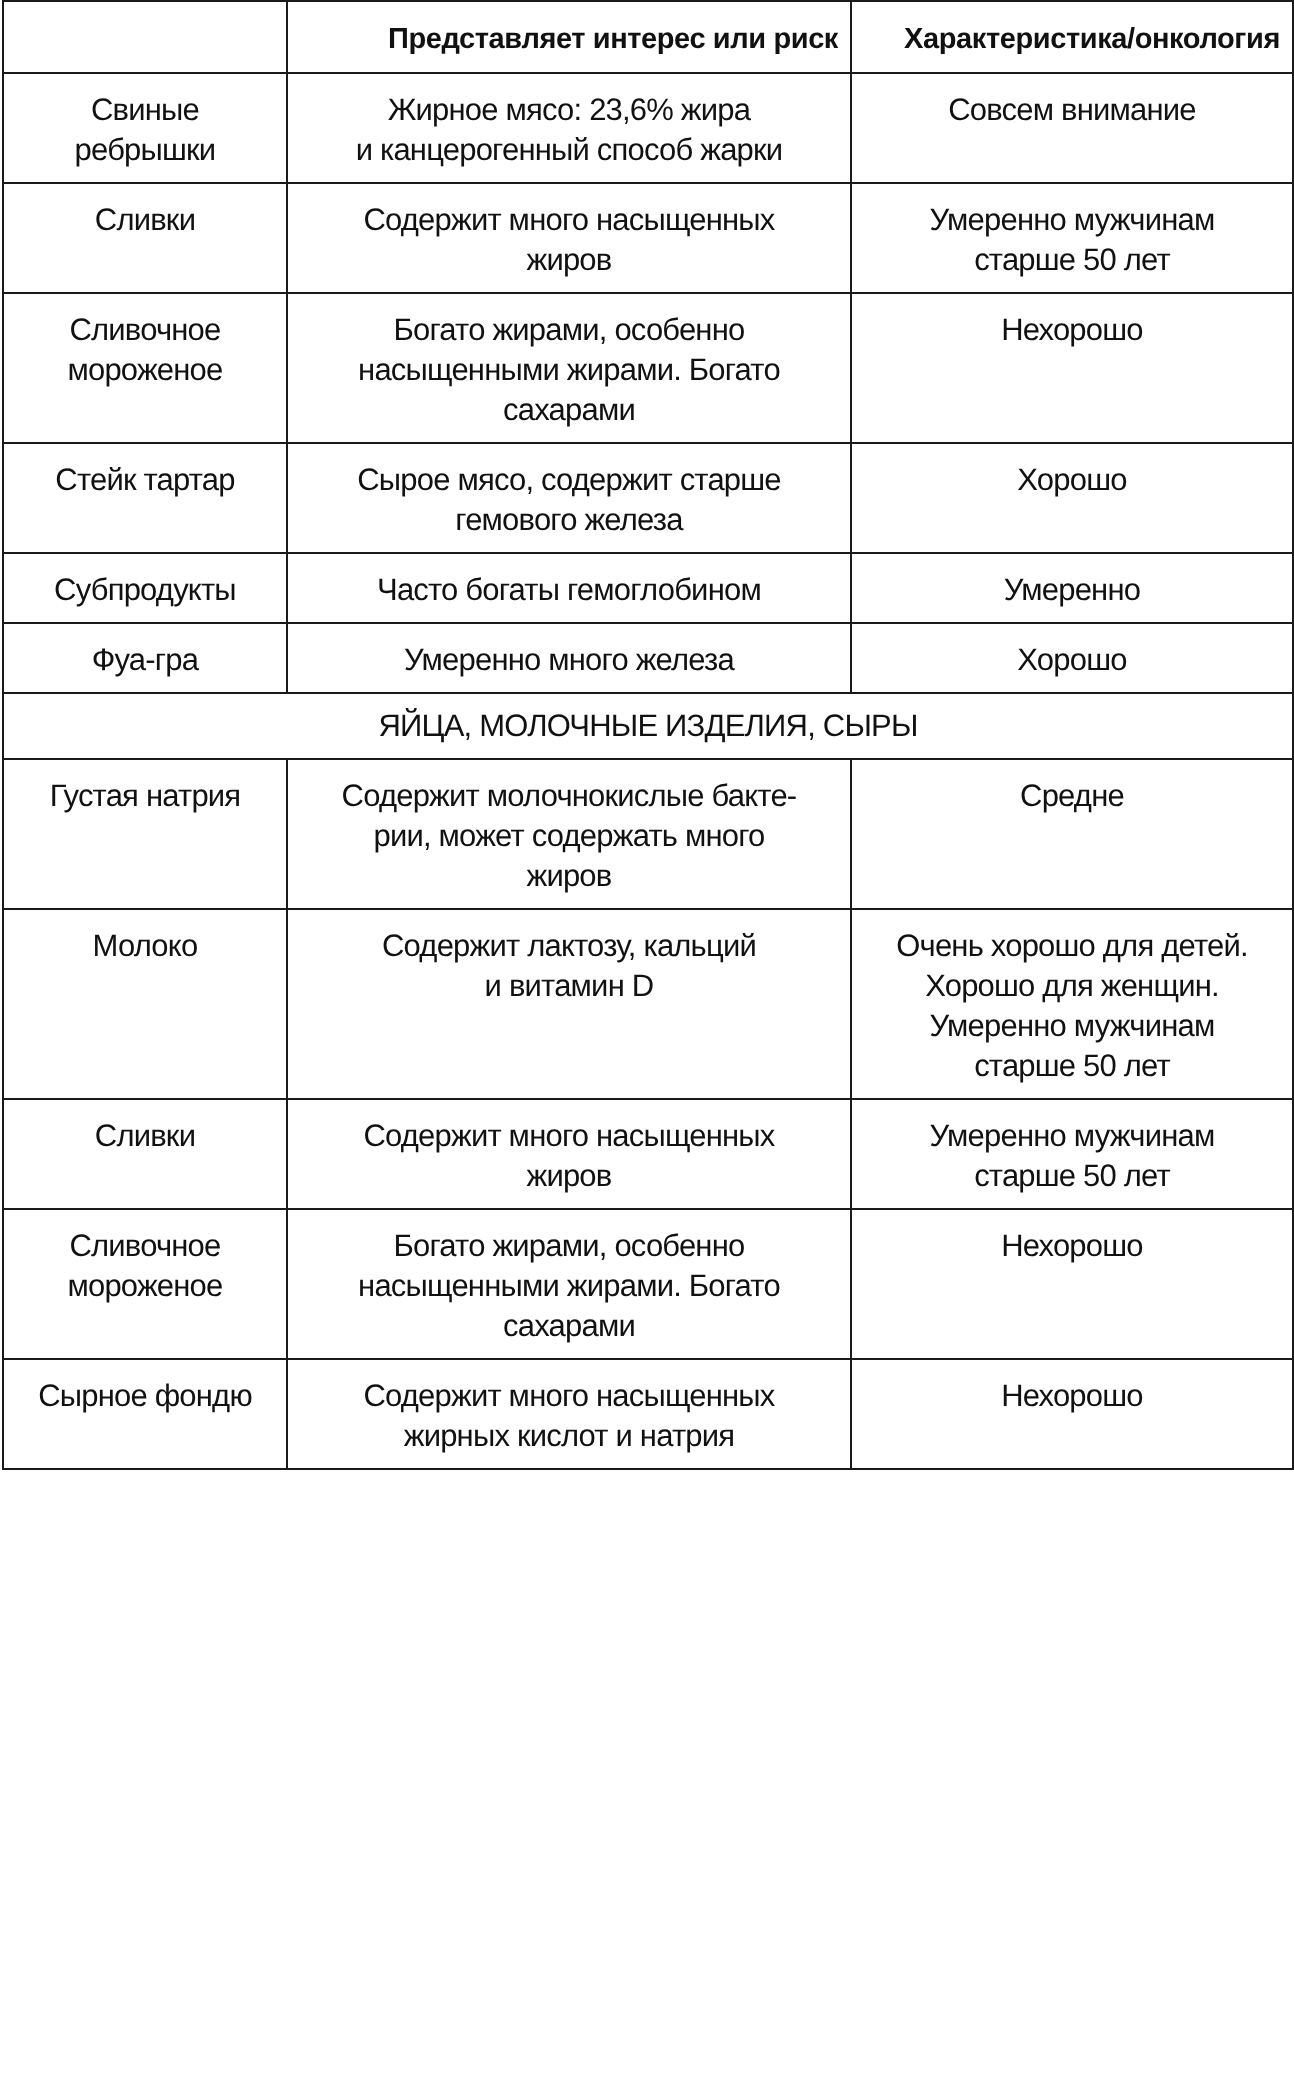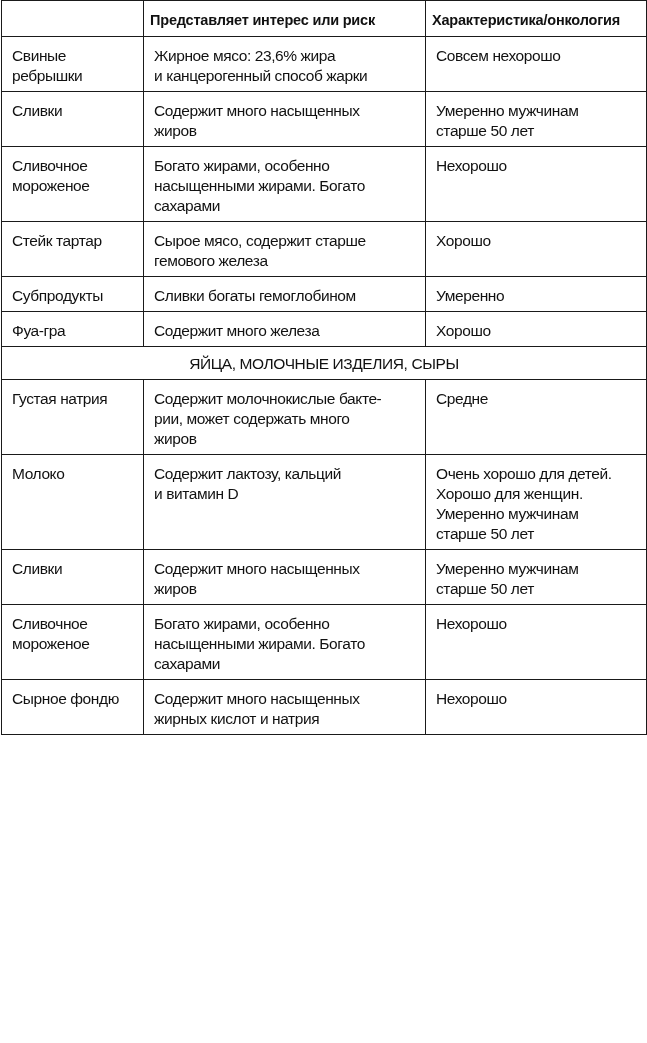--- a/index.html
+++ b/index.html
@@ -1,20 +1,20 @@
 <!DOCTYPE html>
 <html><head>
 <meta charset="utf-8">
 <style>
   html, body { margin: 0; padding: 0; background: #ffffff; }
   body { width: 647px; height: 1043px; overflow: hidden; font-family: "Liberation Sans Narrow", "Liberation Sans", sans-serif; color: #111; }
   table { border-collapse: collapse; table-layout: fixed; width: 645px; margin: 0 0 0 1px; }
   col.c1 { width: 142px; } col.c2 { width: 282px; } col.c3 { width: 221px; }
-  td, th { border: 1.3px solid #1a1a1a; vertical-align: top; padding: 9px 10px 5px 10px; font-size: 15.5px; line-height: 20px; font-weight: normal; text-align: left; letter-spacing: -0.4px; white-space: pre-line; }
-  th { font-weight: bold; text-align: left; padding: 9px 6px 6px 6px; font-size: 14.5px; letter-spacing: -0.2px; height: 20px; }
+  td, th { border: 1.3px solid #1a1a1a; vertical-align: top; padding: 9px 10px 5px 10px; font-size: 15.5px; line-height: 20px; font-weight: normal; text-align: center; letter-spacing: -0.4px; white-space: pre-line; }
+  th { font-weight: bold; text-align: right; padding: 9px 6px 6px 6px; font-size: 14.5px; letter-spacing: -0.2px; height: 20px; }
   td.section { text-align: center; font-size: 15.5px; padding: 7px 10px 5px 10px; }
 </style>
 </head>
 <body>
 
 <table>
   <colgroup>
       <col class="c1">
       <col class="c2">
       <col class="c3">
@@ -25,21 +25,21 @@
       <th>Представляет интерес или риск</th>
       <th>Характеристика/онкология</th>
     </tr>
   </thead>
   <tbody id="meat-body">
       <tr>
         <td>Свиные
 ребрышки</td>
         <td>Жирное мясо: 23,6% жира
 и канцерогенный способ жарки</td>
-        <td>Совсем нехорошо</td>
+        <td>Совсем внимание</td>
       </tr>
       <tr>
         <td>Сливки</td>
         <td>Содержит много насыщенных
 жиров</td>
         <td>Умеренно мужчинам
 старше 50 лет</td>
       </tr>
       <tr>
         <td>Сливочное
@@ -50,26 +50,26 @@
         <td>Нехорошо</td>
       </tr>
       <tr>
         <td>Стейк тартар</td>
         <td>Сырое мясо, содержит старше
 гемового железа</td>
         <td>Хорошо</td>
       </tr>
       <tr>
         <td>Субпродукты</td>
-        <td>Сливки богаты гемоглобином</td>
+        <td>Часто богаты гемоглобином</td>
         <td>Умеренно</td>
       </tr>
       <tr>
         <td>Фуа-гра</td>
-        <td>Содержит много железа</td>
+        <td>Умеренно много железа</td>
         <td>Хорошо</td>
       </tr>
     </tbody>
   <tbody>
     <tr>
       <td class="section" colspan="3">ЯЙЦА, МОЛОЧНЫЕ ИЗДЕЛИЯ, СЫРЫ</td>
     </tr>
   </tbody>
   <tbody id="dairy-body">
       <tr>

